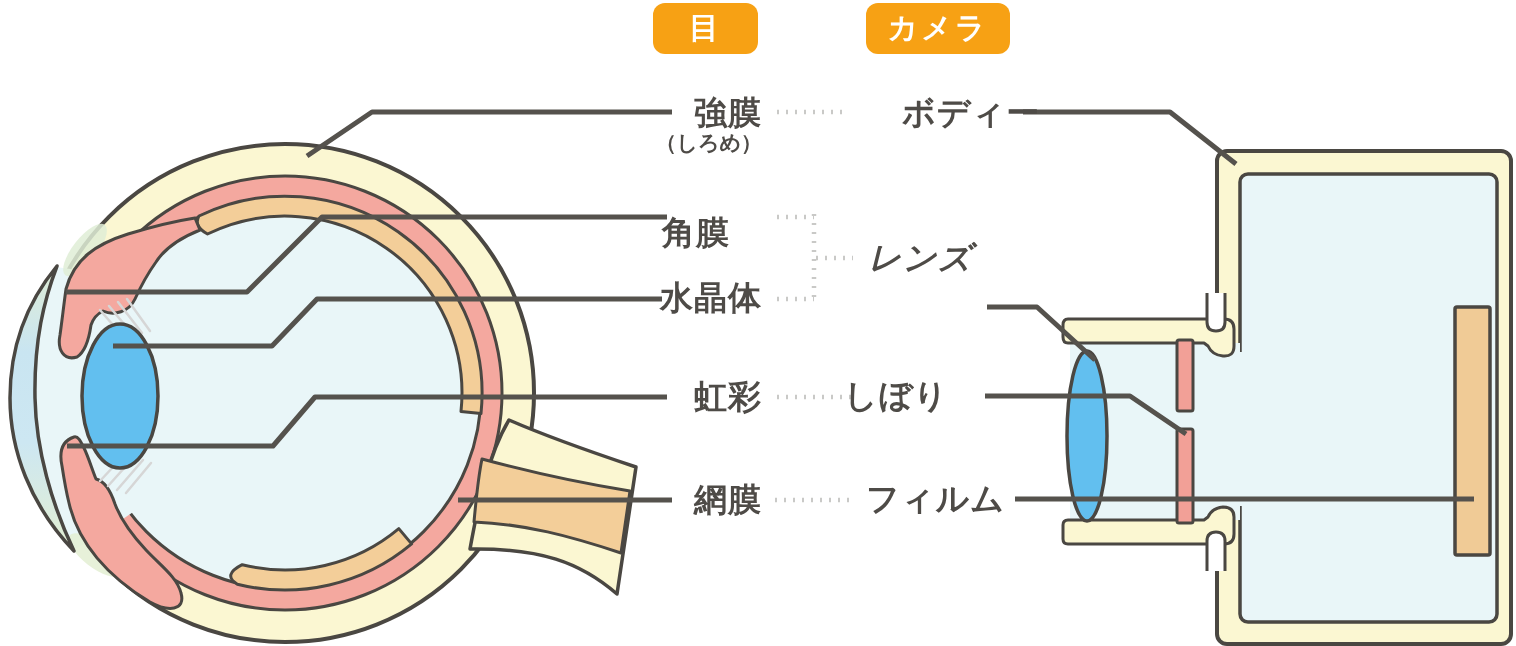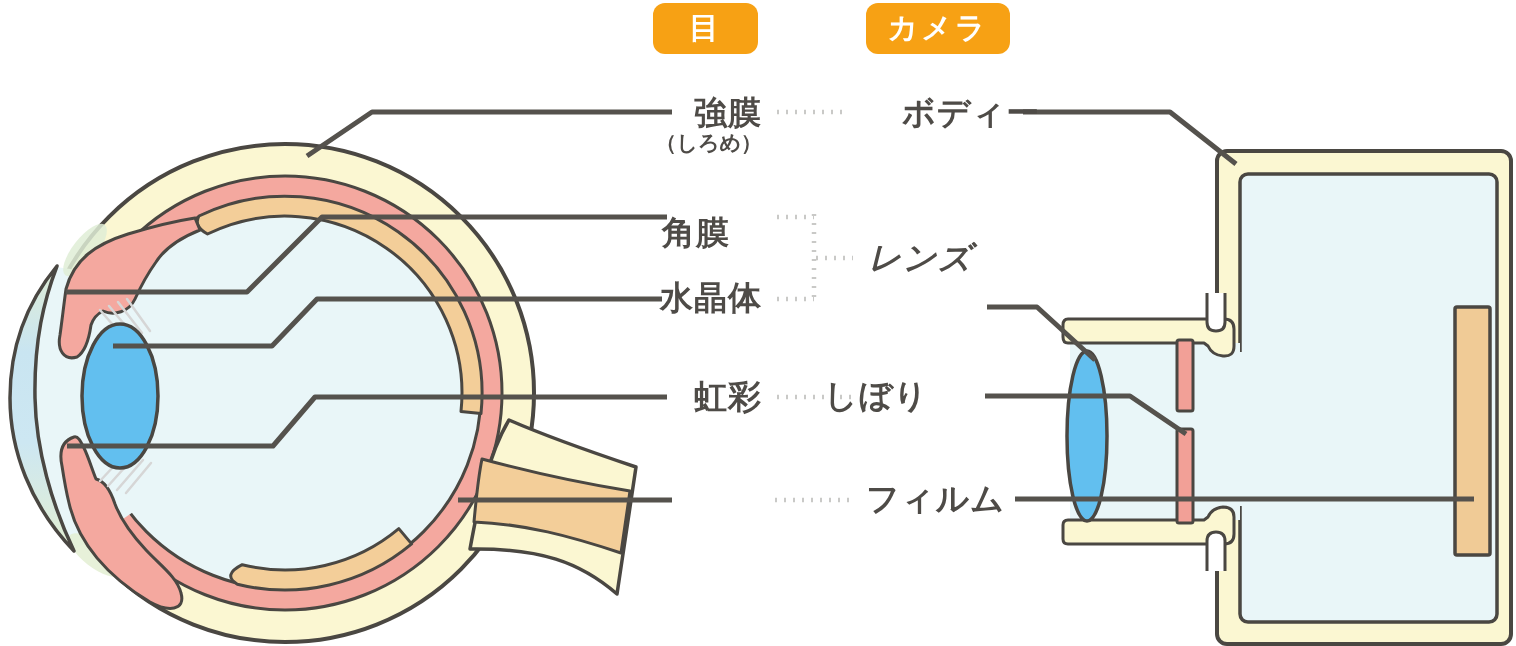--- a/index.html
+++ b/index.html
@@ -130,19 +130,20 @@
   </div>
   <div class="badge" style="left:866px;width:144px;align-items:center;">
     <span>カメラ</span>
   </div>
 
   <div class="lbl part eyecol" style="left:552px;top:95px;">強膜</div>
   <div class="lbl reading eyecol" style="left:552px;top:132px;">（しろめ）</div>
   <div class="lbl part eyecol" style="left:520px;top:199px;margin-top:16px;">角膜</div>
   <div class="lbl part eyecol" style="left:552px;top:379px;">虹彩</div>
   <div class="lbl part eyecol" style="left:552px;top:280px;">水晶体</div>
+  <div class="lbl part eyecol" style="left:552px;top:482px;">網膜</div>
 
   <div class="lbl part" style="left:866px;top:95px;margin-left:36px;">ボディー</div>
   <div class="lbl part" style="left:868px;top:240px;font-style:italic;">レンズ</div>
-  <div class="lbl part" style="left:824px;top:378px;">しぼり</div>
+  <div class="lbl part" style="left:844px;top:378px;">しぼり</div>
   <div class="lbl part" style="left:866px;top:481px;">フィルム</div>
 
 </div>
 
 </body></html>

